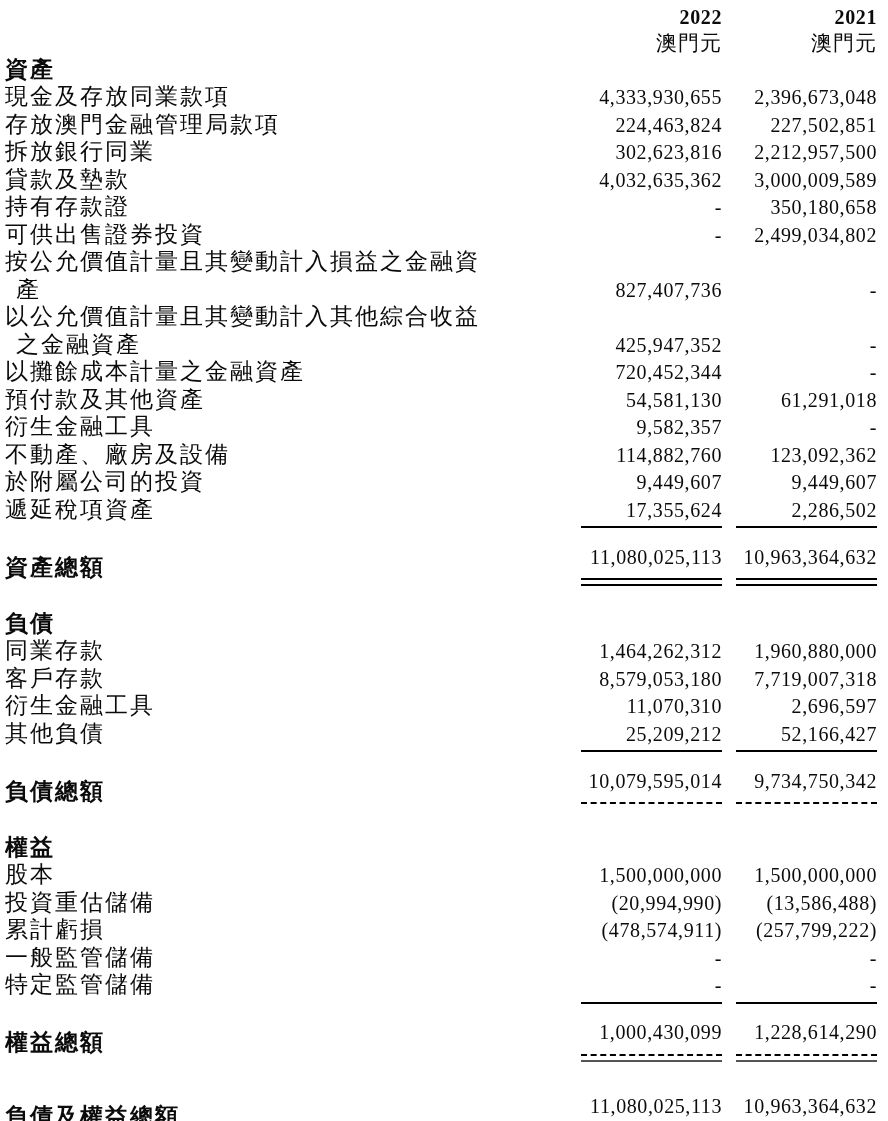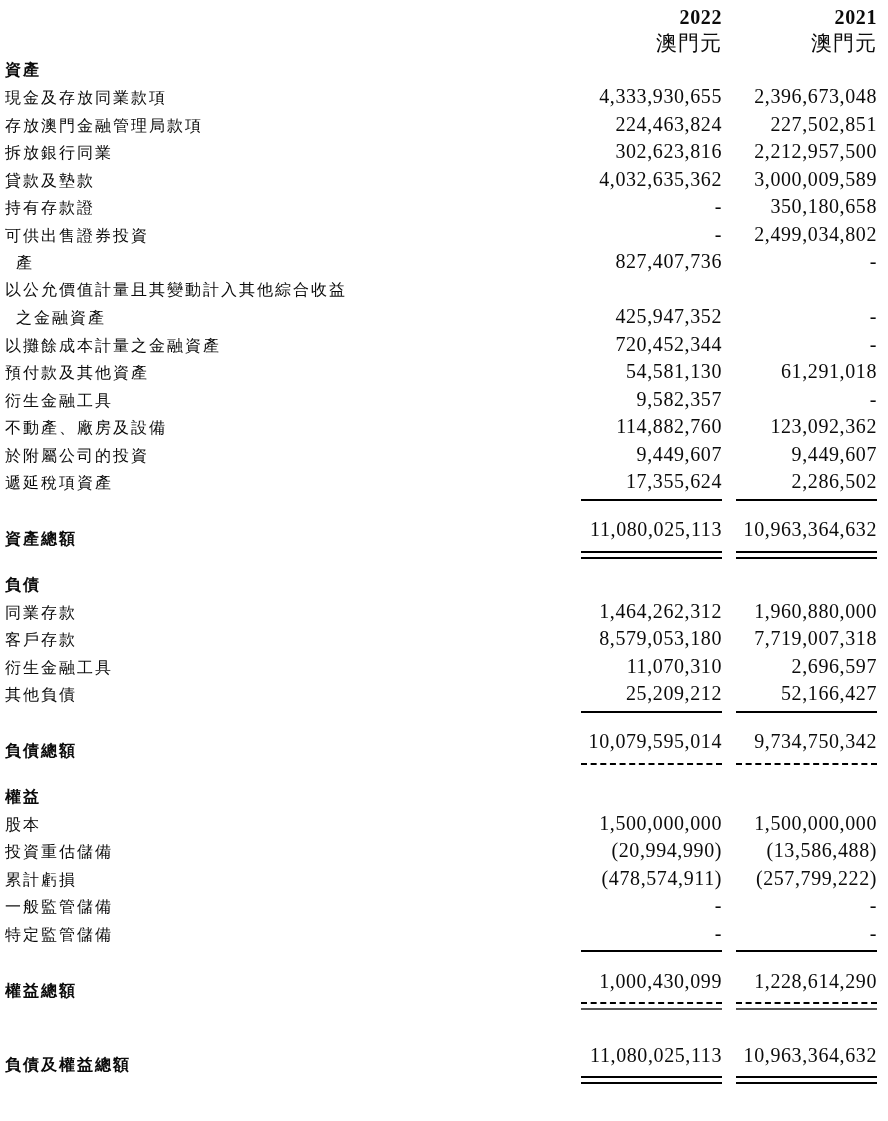--- a/index.html
+++ b/index.html
@@ -8,41 +8,41 @@
     width: 888px; height: 1121px;
     overflow: hidden;
     color: #0b0b0b;
     font-family: "Liberation Serif", "DejaVu Serif", serif;
   }
   #sheet { padding: 4px 11px 0 5px; box-sizing: border-box; width: 888px; }
 
   .row { display: flex; align-items: baseline; }
   .label {
     flex: 1;
-    font-size: 16px;
+    font-size: 23px;
     letter-spacing: 2px;
     white-space: nowrap;
     overflow: hidden;
   }
   .val {
     width: 145px;
     text-align: right;
     font-size: 20px;
     letter-spacing: 0.6px;
     white-space: nowrap;
   }
   .val + .val { margin-left: 10px; }
 
   .head-row { height: 26px; line-height: 26px; }
   .head-row .val { font-weight: 600; }
   .head-row.currency .val { font-weight: 400; font-size: 21px; letter-spacing: 1px; }
 
   .section { height: 27px; line-height: 27px; }
   .section .label { font-weight: bold; }
-  .section.after-rule { margin-top: 5px; }
+  .section.after-rule { margin-top: 17px; }
 
   .item { height: 27.5px; line-height: 27.5px; }
   .item-cont .label { padding-left: 11px; }
 
   .total { height: 36px; align-items: center; }
   .total .label { font-weight: bold; margin-top: 20px; }
 
   .grand-total { margin-top: 20px; }
 
   .rule-row { height: 16px; align-items: flex-start; }
@@ -100,20 +100,25 @@
       <div class="row item">
         <div class="label">持有存款證</div>
         <div class="val">-</div>
         <div class="val">350,180,658</div>
       </div>
       <div class="row item">
         <div class="label">可供出售證券投資</div>
         <div class="val">-</div>
         <div class="val">2,499,034,802</div>
       </div>
+      <div class="row item">
+        <div class="label">按公允價值計量且其變動計入損益之金融資</div>
+        <div class="val"></div>
+        <div class="val"></div>
+      </div>
       <div class="row item item-cont">
         <div class="label">產</div>
         <div class="val">827,407,736</div>
         <div class="val">-</div>
       </div>
       <div class="row item">
         <div class="label">以公允價值計量且其變動計入其他綜合收益</div>
         <div class="val"></div>
         <div class="val"></div>
       </div>

